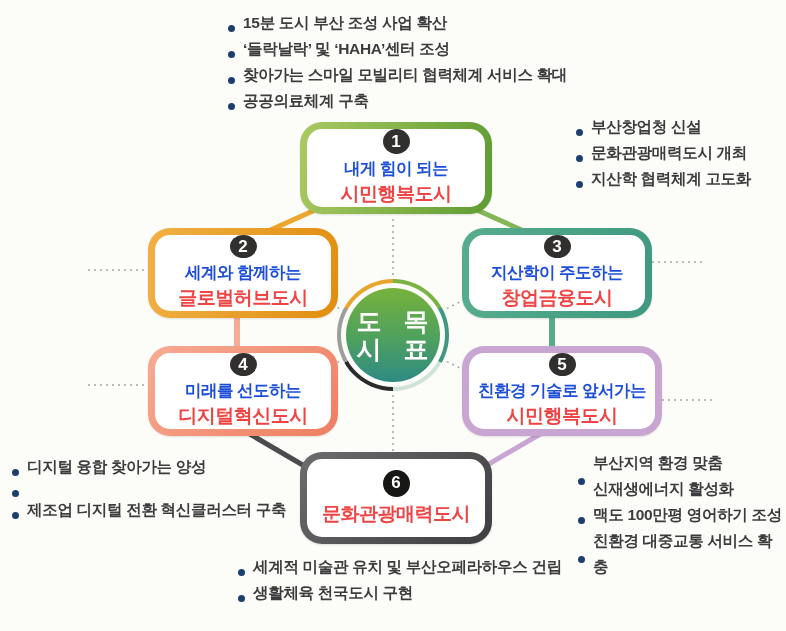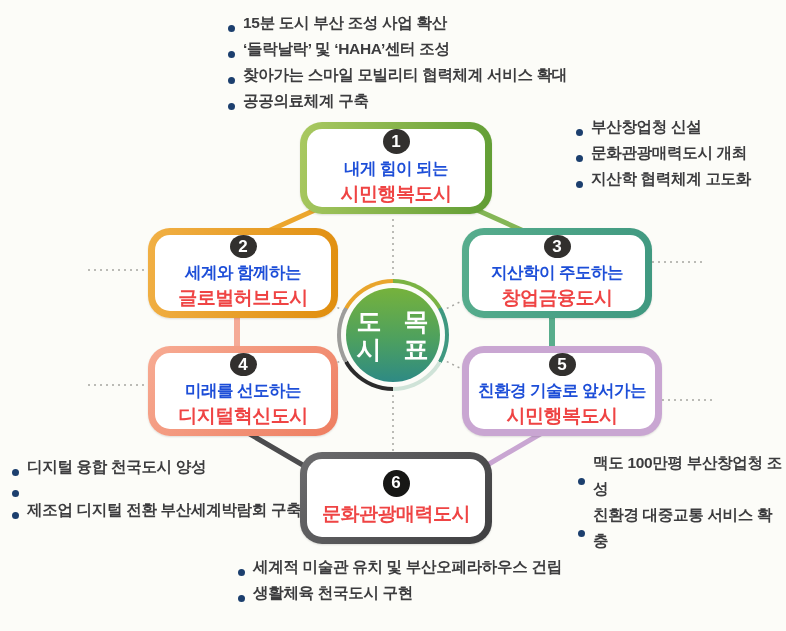--- a/index.html
+++ b/index.html
@@ -132,35 +132,40 @@
       </li>
     <li>
         <span class="dot"></span>
         <span class="txt">지산학 협력체계 고도화</span>
       </li>
   </ul>
 
   <ul class="detail list-bottom-left">
     <li>
         <span class="dot"></span>
-        <span class="txt">디지털 융합 천국도시 양성</span>
-      </li>
-    <li>
-        <span class="dot"></span>
-      </li>
-    <li>
-        <span class="dot"></span>
-        <span class="txt">제조업 디지털 전환 부산세계박람회 구축</span>
+        <span class="txt">디지털 융합 찾아가는 양성</span>
+      </li>
+    <li>
+        <span class="dot"></span>
+      </li>
+    <li>
+        <span class="dot"></span>
+        <span class="txt">제조업 디지털 전환 혁신클러스터 구축</span>
       </li>
   </ul>
 
   <ul class="detail list-bottom-right">
     <li>
         <span class="dot"></span>
-        <span class="txt">맥도 100만평 부산창업청 조성</span>
+        <span class="txt">부산지역 환경 맞춤
+신재생에너지 활성화</span>
+      </li>
+    <li>
+        <span class="dot"></span>
+        <span class="txt">맥도 100만평 영어하기 조성</span>
       </li>
     <li>
         <span class="dot"></span>
         <span class="txt">친환경 대중교통 서비스 확충</span>
       </li>
   </ul>
 
   <ul class="detail list-bottom">
     <li>
         <span class="dot"></span>

